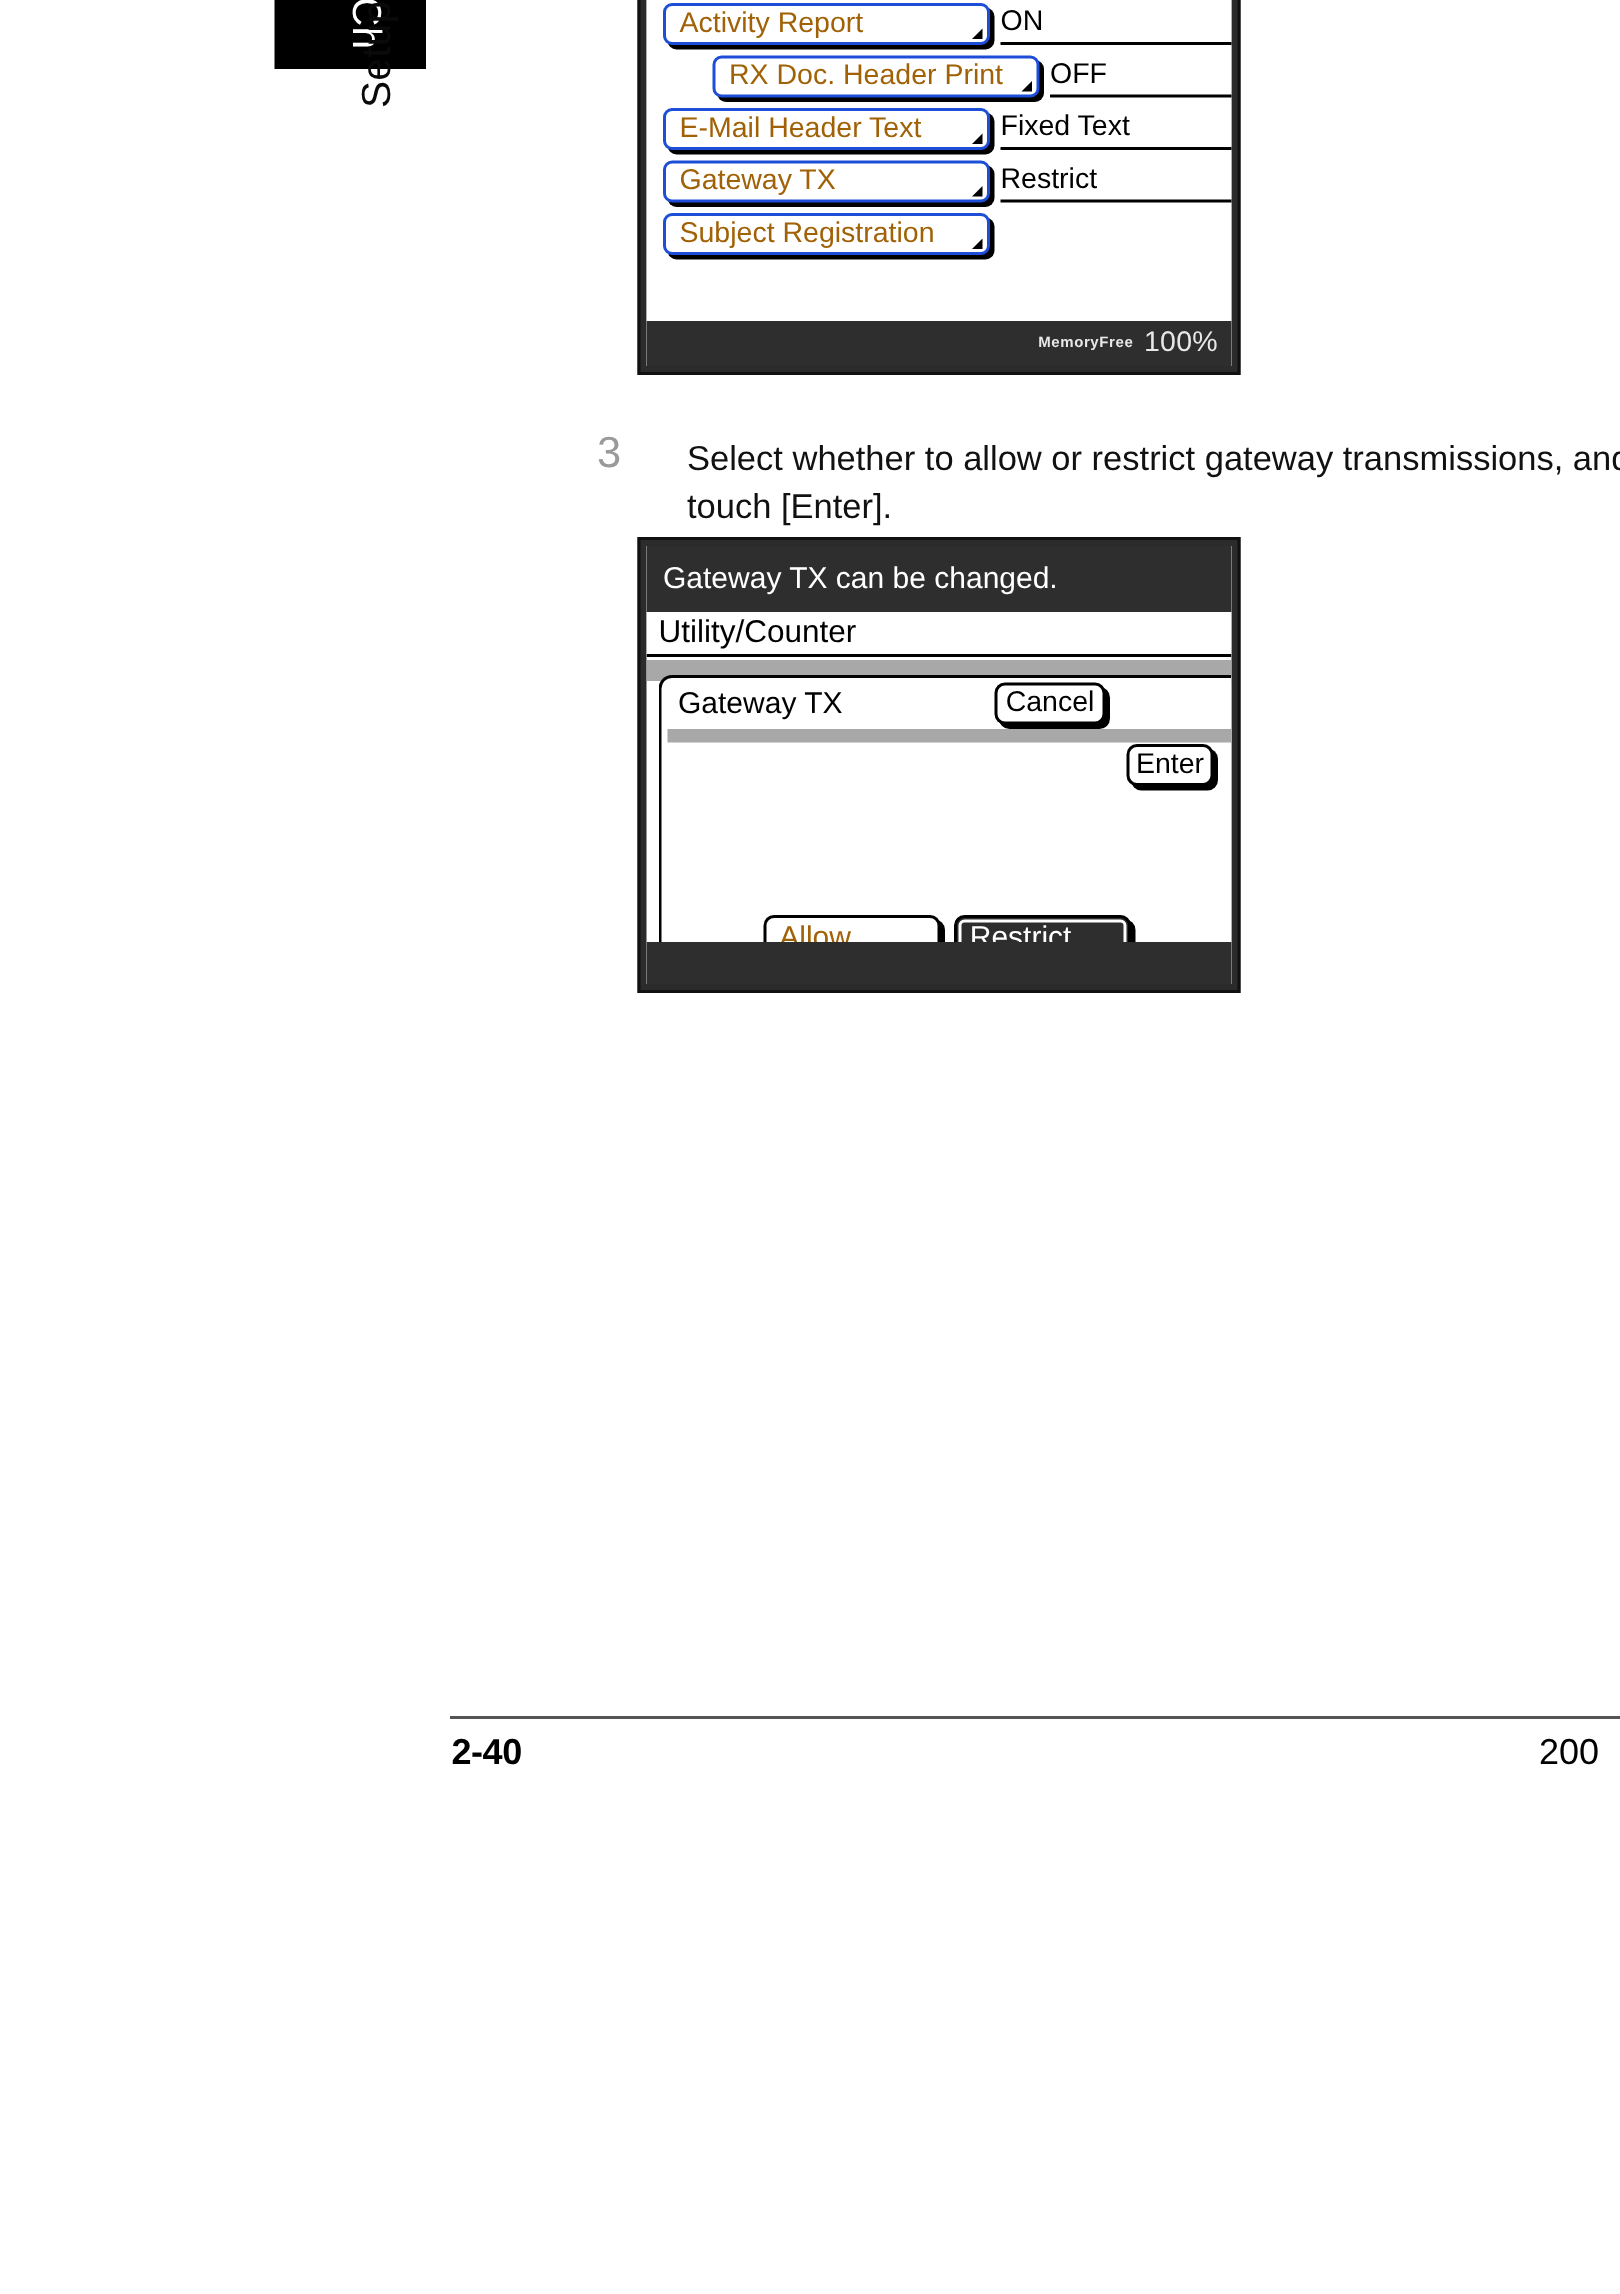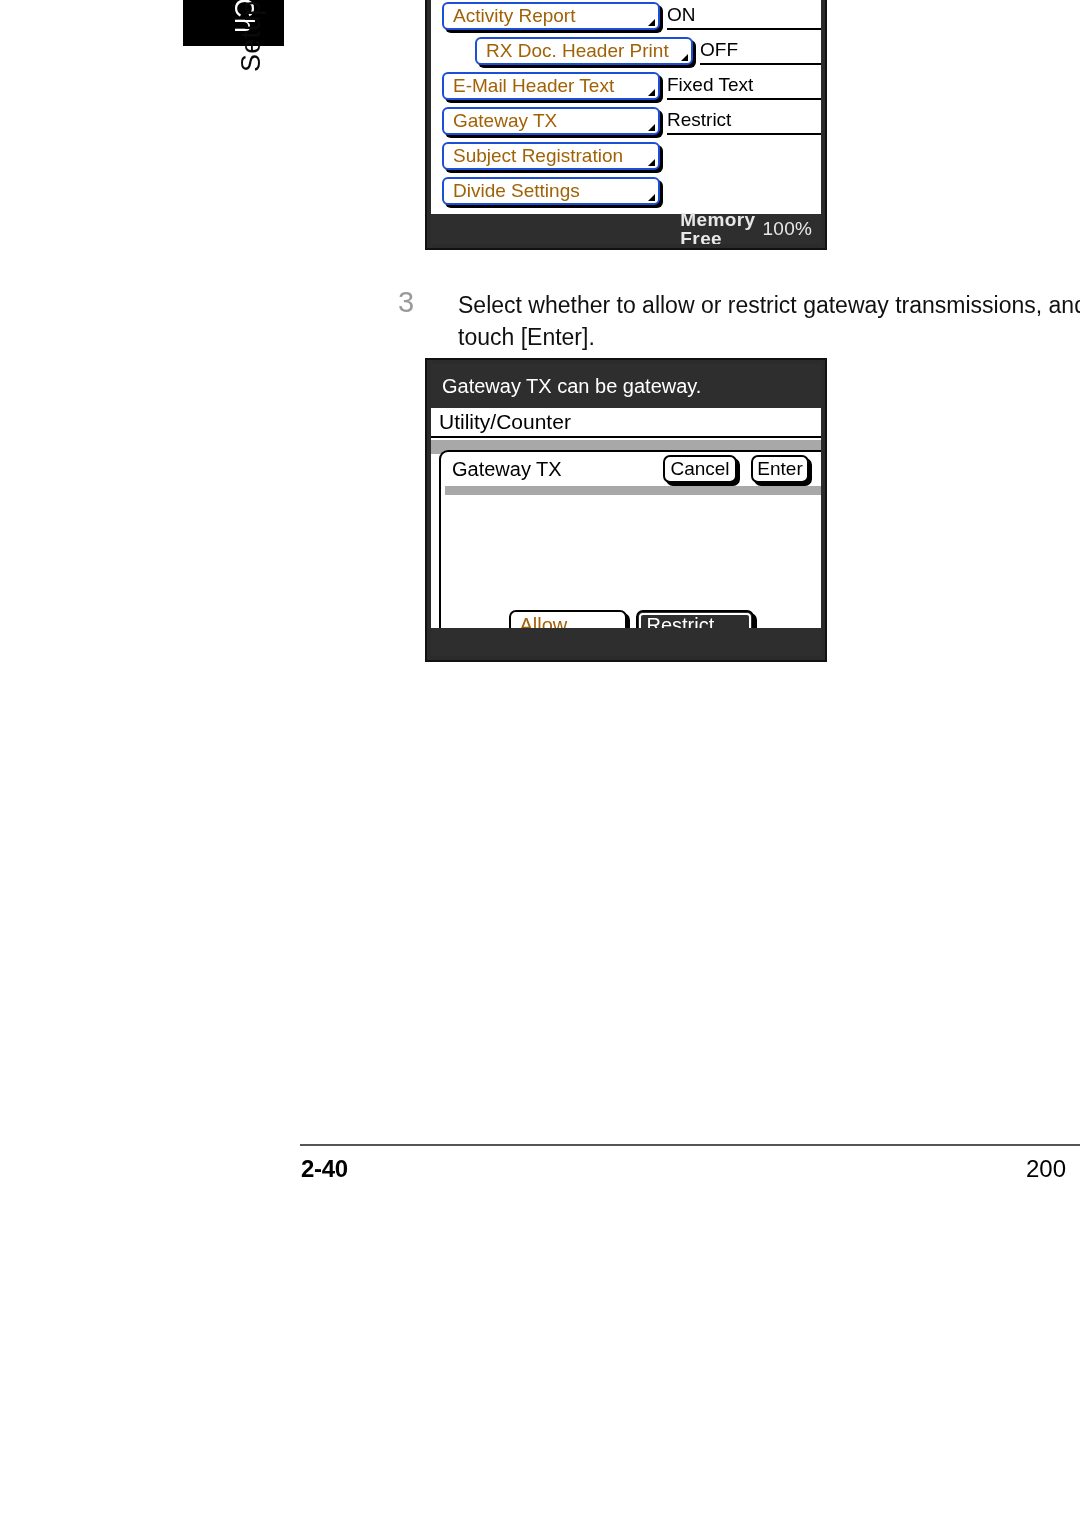--- a/index.html
+++ b/index.html
@@ -75,23 +75,23 @@
     height: 30px;
     background: #2e2e2e;
     color: #e8e8e8;
     display: flex;
     align-items: center;
     justify-content: flex-end;
     padding-right: 9px;
     gap: 7px;
   }
   .mem-stack {
-    display: flex; flex-direction: column;
+    display: flex; flex-direction: row;
     line-height: 1.02;
-    font-size: 19px;
+    font-size: 10px;
     font-weight: bold;
     letter-spacing: .4px;
   }
   .mem-pct { font-size: 19px; letter-spacing: .2px; }
 
   .setting-row {
     position: absolute;
     left: 11px;
     height: 30px;
     display: flex;
@@ -224,21 +224,21 @@
     background: #fff;
     box-shadow: 3px 3px 0 0 #000;
     display: flex;
     align-items: center;
     justify-content: center;
     font-size: 19px;
     padding: 0 7px;
     z-index: 3;
   }
   #btn-cancel { left: 222px; width: 74px; }
-  #btn-enter  { left: 310px; width: 58px; }
+  #btn-enter  { left: 310px; width: 58px; margin-top: 41px; }
 
   .choice-row {
     position: absolute;
     left: 0; right: 0; top: 158px;
     display: flex;
     justify-content: center;
     gap: 9px;
   }
   .choice-btn {
     width: 118px; height: 30px;
@@ -330,26 +330,20 @@
         <div class="setting-value">Restrict</div>
       </div>
 
       <div class="setting-row" style="top:148px;gap:32px;">
         <div class="menu-btn">
           <span>Subject Registration</span>
         </div>
         <div class="setting-value no-rule"></div>
       </div>
 
-      <div class="setting-row" style="top:183px;">
-        <div class="menu-btn">
-          <span>Divide Settings</span>
-        </div>
-        <div class="setting-value no-rule"></div>
-      </div>
 
     </div>
 
     <div class="settings-footer">
       <div class="mem-stack">
         <span>Memory</span>
         <span>Free</span>
       </div>
       <div class="mem-pct">100%</div>
     </div>
@@ -359,21 +353,21 @@
 
 <div class="step">
   <div class="step-num">3</div>
   <div class="step-text">Select whether to allow or restrict gateway transmissions, and
 touch [Enter].</div>
 </div>
 
 <div class="lcd" id="panel-dialog">
   <div class="lcd-inner">
 
-    <div class="dlg-msgbar">Gateway TX can be gateway.</div>
+    <div class="dlg-msgbar">Gateway TX can be changed.</div>
 
     <div class="dlg-titlebar">Utility/Counter</div>
 
     <div class="dlg-greyband"></div>
 
     <div class="dlg-content">
 
       <div class="dlg-content-head">
         <span class="dlg-content-title">Gateway TX</span>
 

